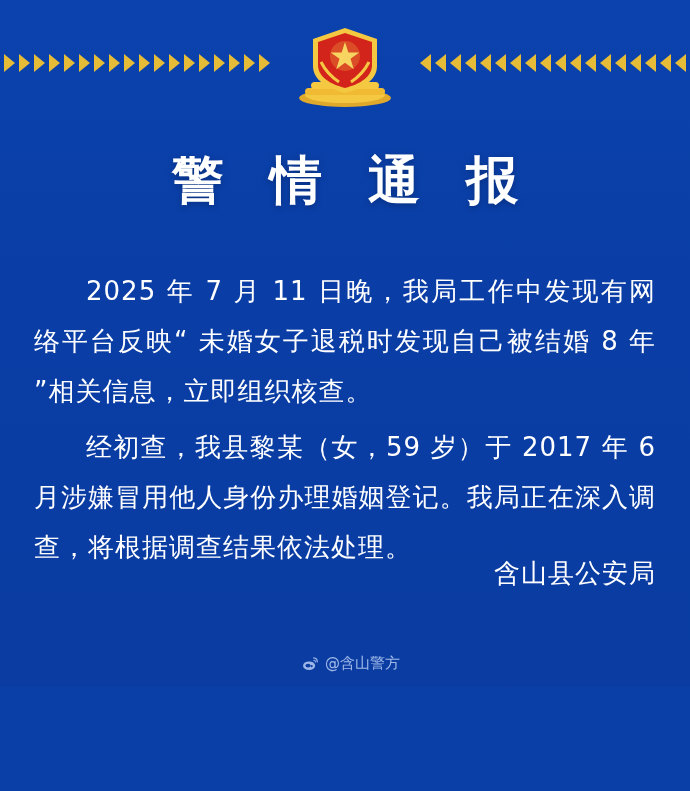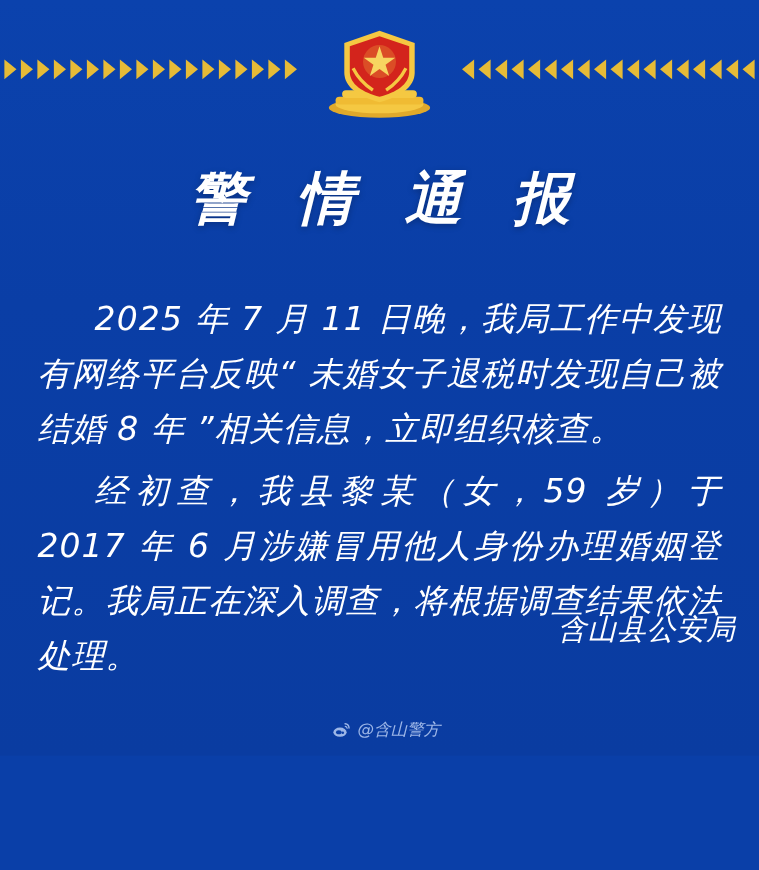--- a/index.html
+++ b/index.html
@@ -13,21 +13,20 @@
     font-family: "Liberation Sans", "DejaVu Sans", sans-serif;
     overflow: hidden;
   }
   .poster {
     position: relative;
     width: 690px;
     height: 687px;
     background: linear-gradient(180deg, #0b42ad 0%, #0a3ea6 40%, #0a3ca1 100%);
     box-sizing: border-box;
     overflow: hidden;
-    font-style: italic;
   }
 
   
   .banner {
     position: relative;
     height: 124px;
     width: 100%;
   }
   .chevrons {
     position: absolute;
@@ -71,34 +70,34 @@
     text-shadow: 0 2px 6px rgba(0,0,0,0.25);
     font-family: "DejaVu Sans", "Liberation Sans", sans-serif;
   }
 
   
   .body-wrap {
     margin: 50px 34px 0 34px;
     color: #ffffff;
   }
   .para {
-    font-size: 30px;
+    font-size: 26px;
     line-height: 50px;
     text-indent: 52px;
     letter-spacing: 1px;
     font-family: "DejaVu Sans", "Liberation Sans", sans-serif;
     margin: 0 0 6px 0;
     text-align: justify;
     text-justify: inter-ideograph;
   }
 
   
   .sign-block {
     position: absolute;
-    right: 21px;
+    right: 34px;
     bottom: 92px;
     text-align: right;
     color: #ffffff;
     font-size: 26px;
     line-height: 44px;
     letter-spacing: 1px;
     font-family: "DejaVu Sans", "Liberation Sans", sans-serif;
   }
 
   

